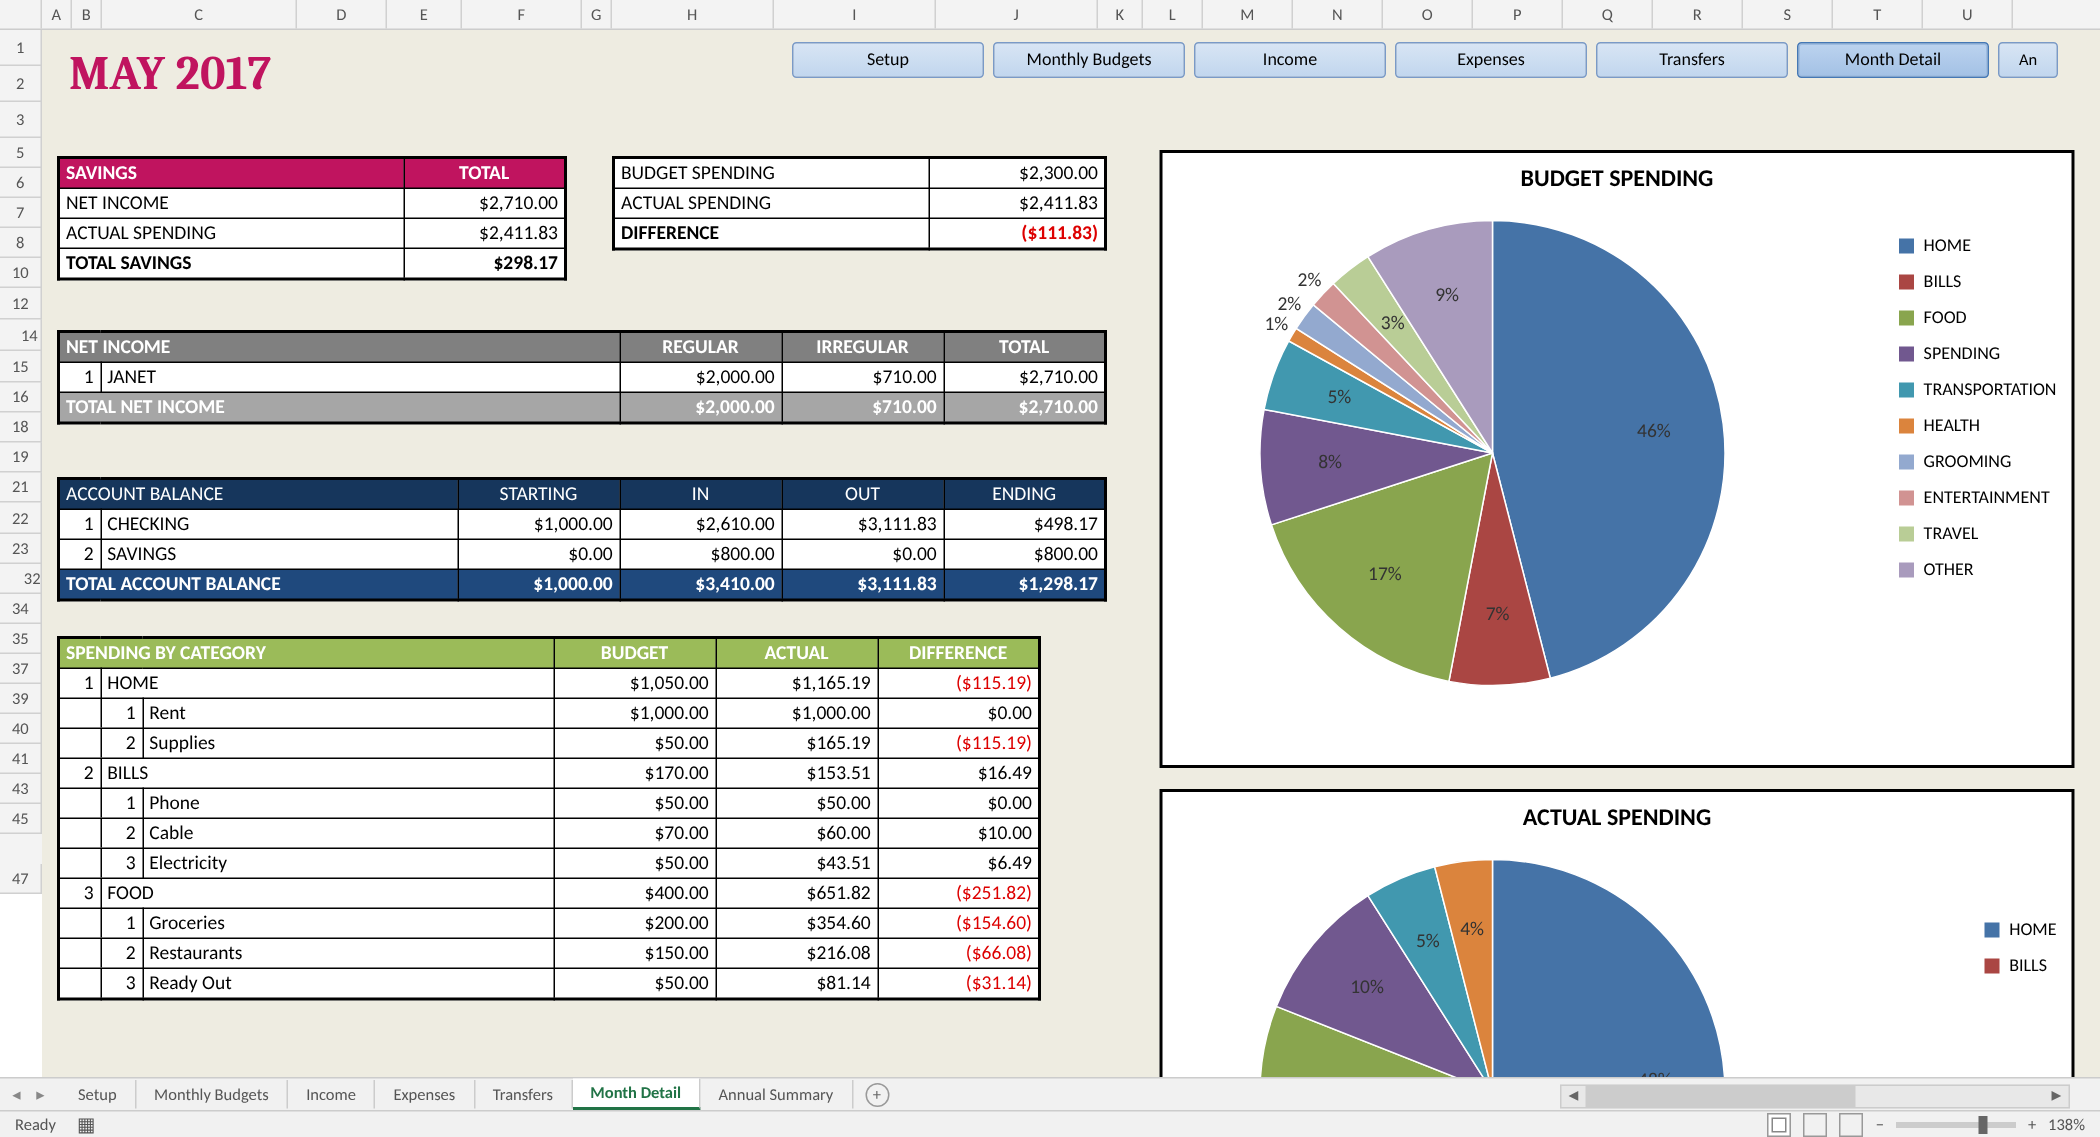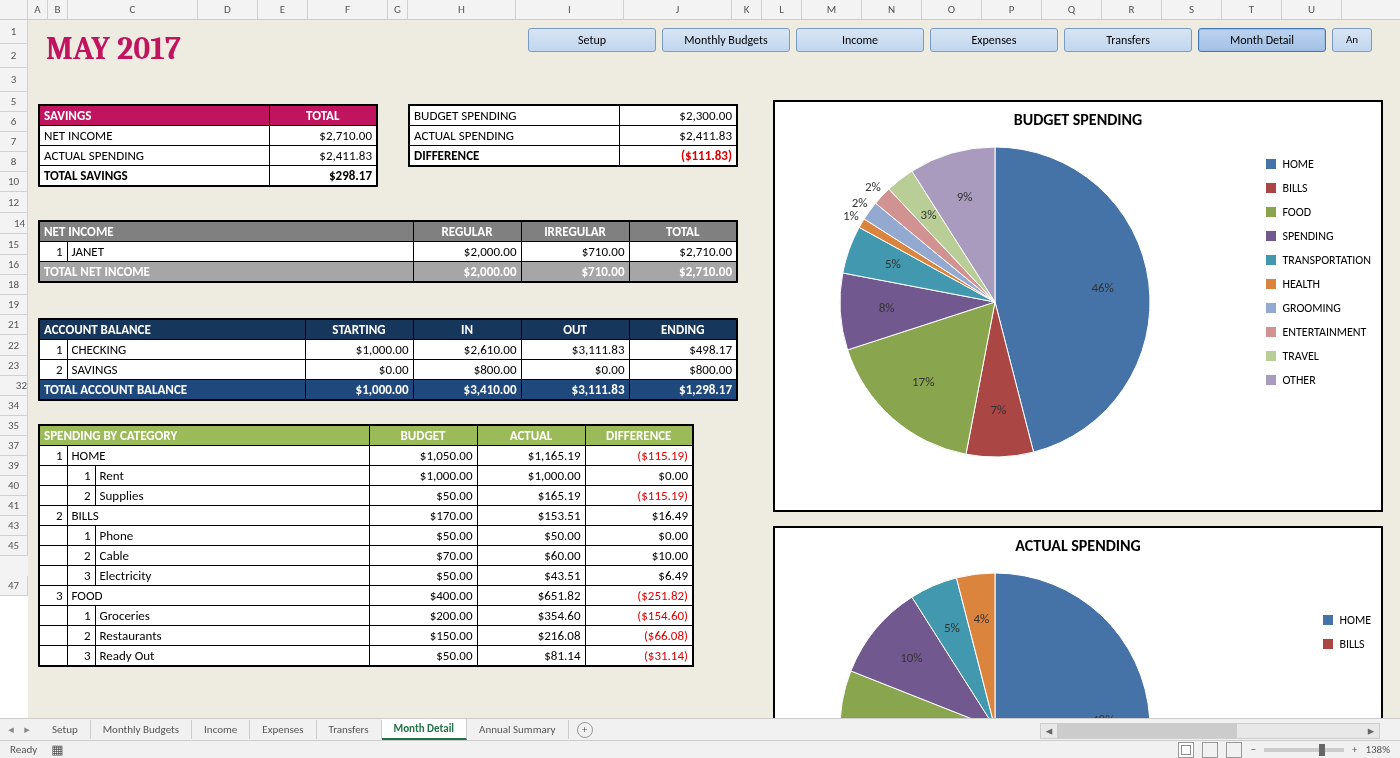--- a/index.html
+++ b/index.html
@@ -30,21 +30,21 @@
 .tbl td, .tbl th { border: 1px solid #000; padding: 2px 4px; height: 20px; white-space: nowrap; }
 .right { text-align: right; }
 .bold { font-weight: bold; }
 .neg { color: #d00; }
 .neg-bold { color: #d00; font-weight: bold; }
 
 .hdr-pink { background: #c0145f; color: #fff; font-weight: bold; }
 .hdr-green { background: #9bbb59; color: #fff; font-weight: bold; }
 .hdr-gray { background: #808080; color: #fff; font-weight: bold; }
 .hdr-gray-sub { background: #a6a6a6; color: #fff; font-weight: bold; }
-.hdr-blue { background: #16365c; color: #fff; font-weight: bold; }
+.hdr-blue { background: #16365c; color: #fff; font-weight: normal; }
 .hdr-blue-sub { background: #1f497d; color: #fff; font-weight: bold; }
 .hdr-green-sub { background: #9bbb59; color: #fff; font-weight: bold; }
 
 .center { text-align: center; }
 
 
 .chart-box { position: absolute; background: #fff; border: 2px solid #000; }
 .chart-title { text-align: center; font-weight: bold; font-size: 16px; padding: 8px 0 4px; }
 
 .legend { position: absolute; right: 10px; top: 50px; font-size: 12px; }

